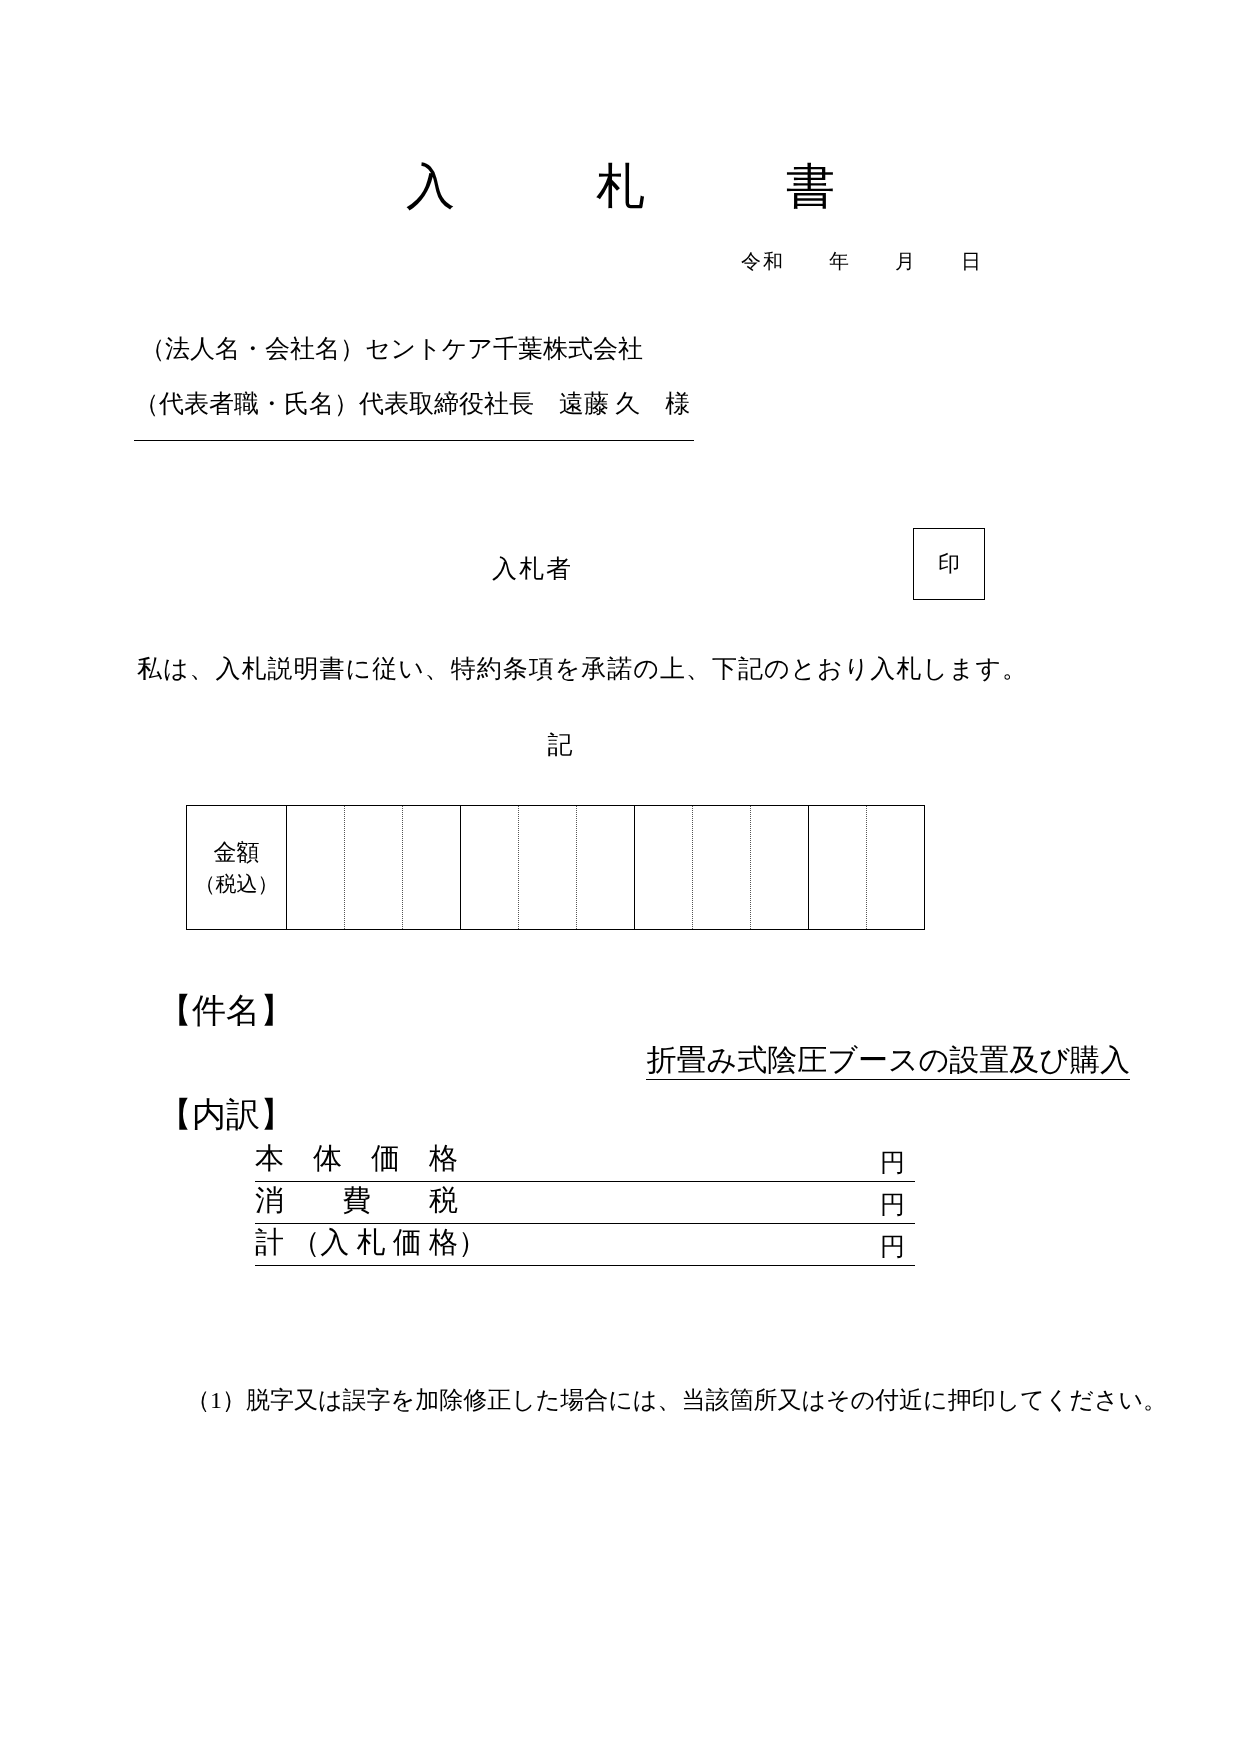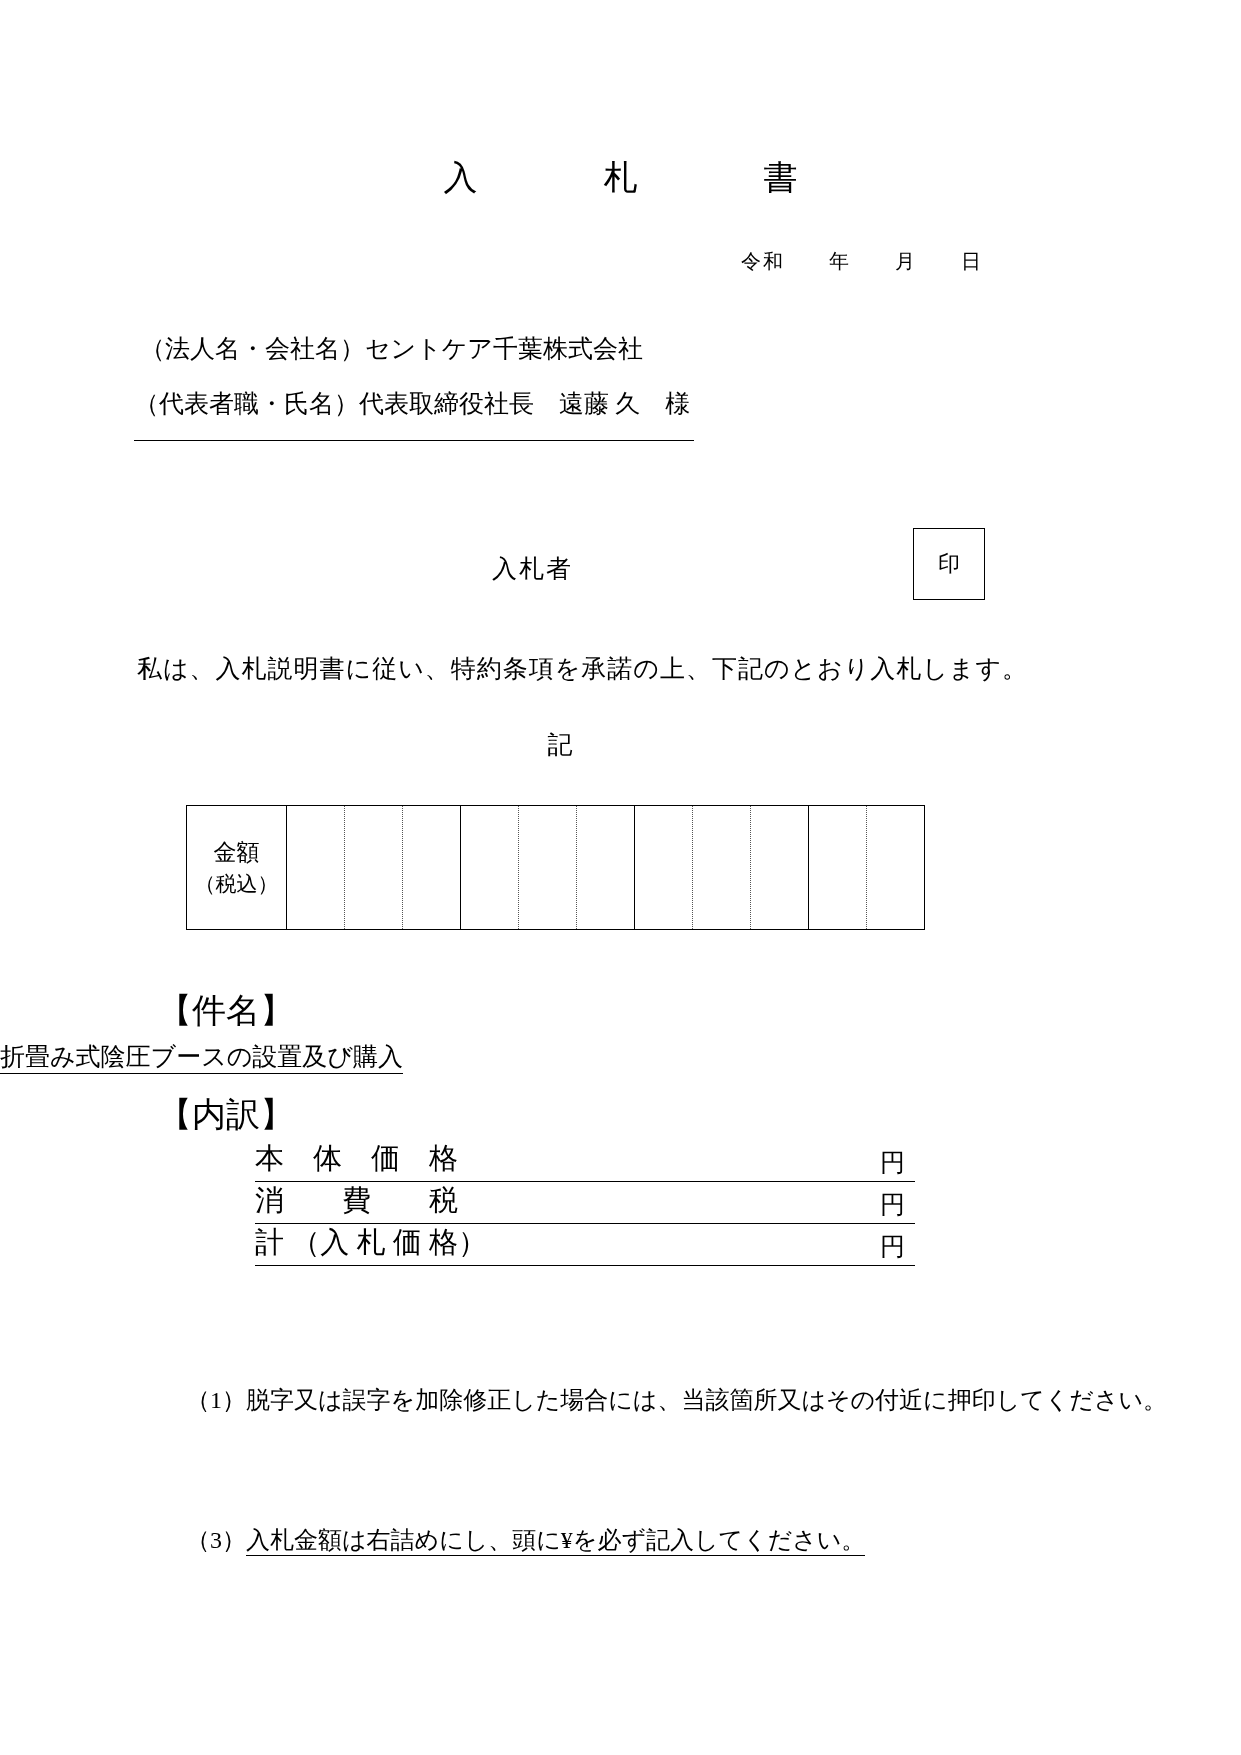--- a/index.html
+++ b/index.html
@@ -19,21 +19,21 @@
     overflow: hidden;
   }
 
   
   .doc-title {
     position: absolute;
     left: 0;
     top: 158px;
     width: 1241px;
     text-align: center;
-    font-size: 34px;
+    font-size: 49px;
     letter-spacing: 46px;
     text-indent: 46px;
     line-height: 1.2;
   }
 
   
   .date-line {
     position: absolute;
     right: 258px;
     top: 248px;
@@ -148,22 +148,22 @@
     white-space: pre;
   }
   .subject-heading { left: 158px; top: 988px; }
   .detail-heading  { left: 158px; top: 1092px; }
 
   .subject-value {
     position: absolute;
     left: 0;
     top: 1040px;
     width: 1130px;
-    text-align: left;
-    font-size: 25px;
+    text-align: right;
+    font-size: 30px;
   }
   .subject-value span {
     border-bottom: 1.5px solid #000;
     padding-bottom: 3px;
   }
 
   
   .breakdown {
     position: absolute;
     left: 255px;
@@ -271,18 +271,15 @@
     <div class="breakdown-row">
       <span class="bd-label">計 （入 札 価 格）</span>
       <span class="bd-unit">円</span>
     </div>
   </div>
 
   <div class="notes">
     <div class="note-item">
       <span class="note-num">（1）</span><span class="note-text">脱字又は誤字を加除修正した場合には、当該箇所又はその付近に押印してください。</span>
     </div>
-    <div class="note-item underlined">
-      <span class="note-num">（3）</span><span class="note-text">入札金額は右詰めにし、頭に¥を必ず記入してください。</span>
-    </div>
   </div>
 
 </div>
 
 </body></html>

